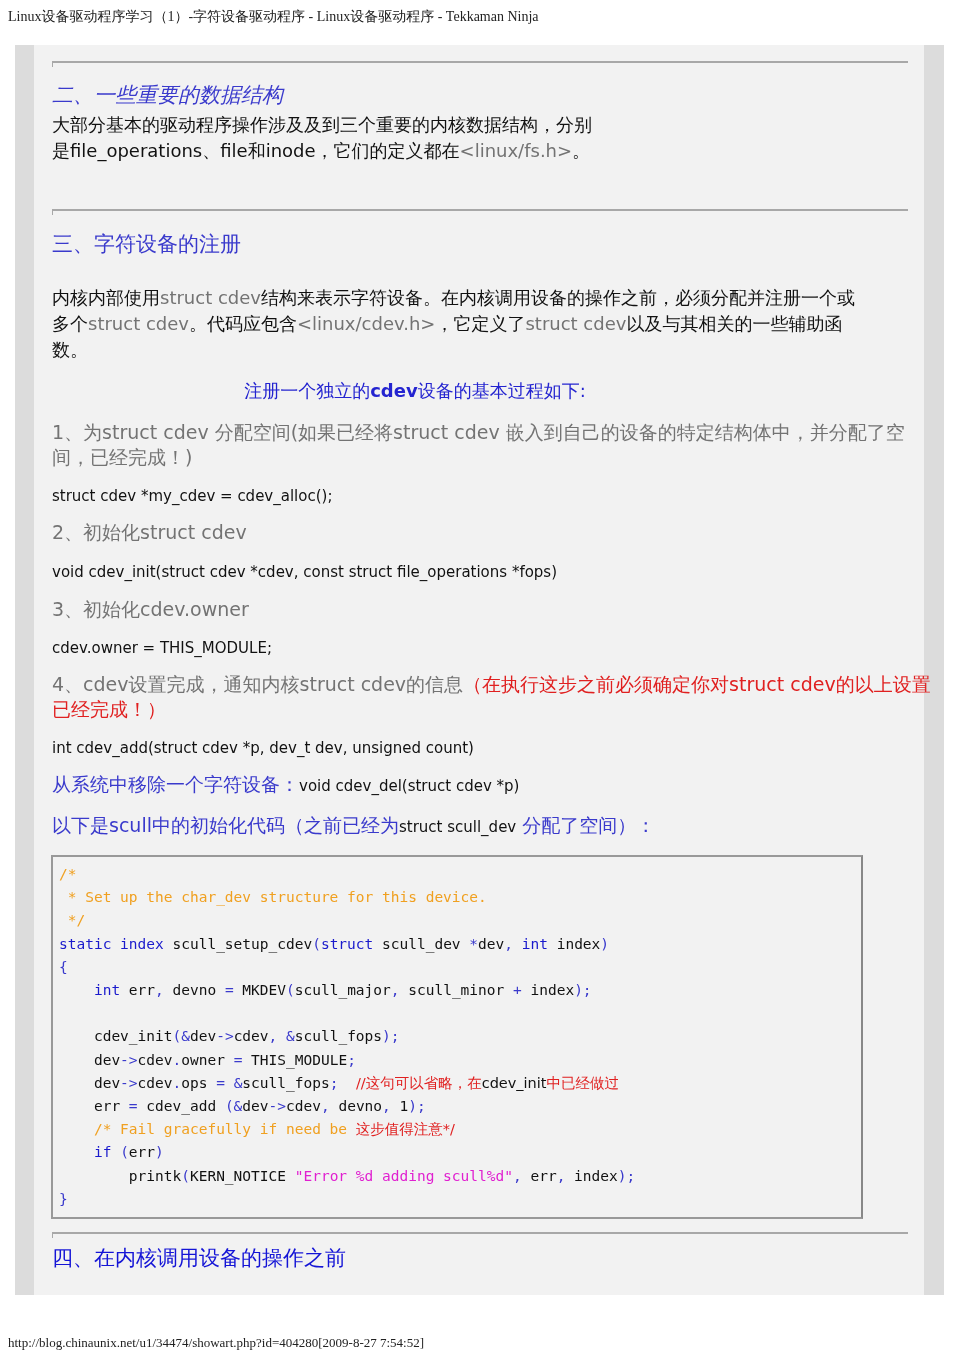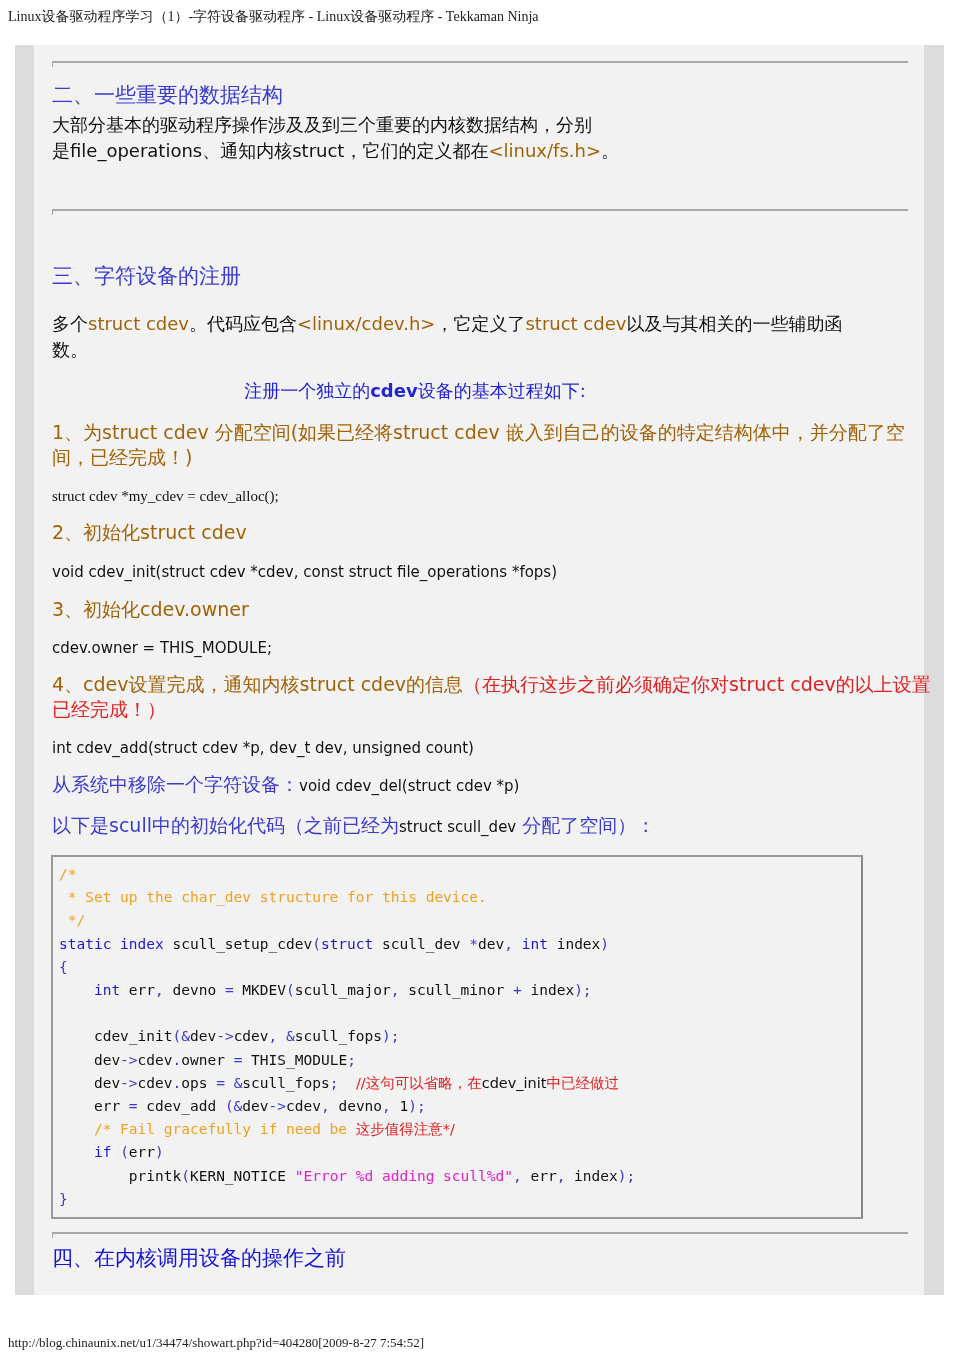--- a/index.html
+++ b/index.html
@@ -25,21 +25,21 @@
   }
   .hr {
     position: absolute; left: 18px; width: 855px; height: 2px; background: #a8a8a8;
     border-left: 1px solid #a8a8a8;
   }
   .hr::before {
     content: ""; position: absolute; left: -1px; top: 0; width: 1px; height: 6px; background: #a8a8a8;
   }
   .txt { position: absolute; left: 18px; font-size: 18px; line-height: 26px; white-space: nowrap; }
   .h2 { color: #3a3acc; font-size: 21px; }
-  .blue { color: #a16207; }
+  .blue { color: #737373; }
   .red { color: #e02020; }
   .small { font-size: 15px; color: #111; }
   .center { left: 0; width: 762px; text-align: center; color: #2424d0; }
   b.cdev { font-weight: bold; }
   .codebox {
     position: absolute; left: 17px; top: 810px; width: 808px; height: 360px;
     border: 2px solid #999; border-right-color: #888; background: #f2f2f2;
   }
   .codebox pre {
     margin: 0; padding: 6px 0 0 6px;
@@ -54,42 +54,45 @@
 </head>
 <body>
 
 <div class="page-header">Linux设备驱动程序学习（1）-字符设备驱动程序 - Linux设备驱动程序 - Tekkaman Ninja</div>
 
 <div class="outer">
   <div class="inner">
 
     <div class="hr" style="top:16px;"></div>
 
-    <div class="txt h2" style="top:37px;">二、一些重要的数据结构</div>
+    <div class="txt h2" style="top:37px;font-style:italic;">二、一些重要的数据结构</div>
     <div class="txt" style="top:67px;">大部分基本的驱动程序操作涉及及到三个重要的内核数据结构，分别</div>
     <div class="txt" style="top:93px;">
-      <span>是file_operations、通知内核struct，它们的定义都在</span><span class="blue">&lt;linux/fs.h&gt;</span><span>。</span>
+      <span>是file_operations、file和inode，它们的定义都在</span><span class="blue">&lt;linux/fs.h&gt;</span><span>。</span>
     </div>
 
     <div class="hr" style="top:164px;"></div>
 
-    <div class="txt h2" style="top:186px;margin-top:32px;">三、字符设备的注册</div>
+    <div class="txt h2" style="top:186px;">三、字符设备的注册</div>
 
+    <div class="txt" style="top:240px;">
+      <span>内核内部使用</span><span class="blue">struct cdev</span><span>结构来表示字符设备。在内核调用设备的操作之前，必须分配并注册一个或</span>
+    </div>
     <div class="txt" style="top:266px;">
       <span>多个</span><span class="blue">struct cdev</span><span>。代码应包含</span><span class="blue">&lt;linux/cdev.h&gt;</span><span>，它定义了</span><span class="blue">struct cdev</span><span>以及与其相关的一些辅助函</span>
     </div>
     <div class="txt" style="top:292px;">数。</div>
 
     <div class="txt center" style="top:333px;">
       <span>注册一个独立的</span><b class="cdev">cdev</b><span>设备的基本过程如下:</span>
     </div>
 
     <div class="txt blue" style="top:374px;font-size:19px;">1、为struct cdev 分配空间(如果已经将struct cdev 嵌入到自己的设备的特定结构体中，并分配了空</div>
     <div class="txt blue" style="top:399px;font-size:19px;">间，已经完成！)</div>
-    <div class="txt small" style="top:438px;font-family:Liberation Serif, serif;">struct cdev *my_cdev = cdev_alloc();</div>
+    <div class="txt small" style="top:438px;">struct cdev *my_cdev = cdev_alloc();</div>
 
     <div class="txt blue" style="top:474px;font-size:19px;">2、初始化struct cdev</div>
     <div class="txt small" style="top:514px;">void cdev_init(struct cdev *cdev, const struct file_operations *fops)</div>
 
     <div class="txt blue" style="top:551px;font-size:19px;">3、初始化cdev.owner</div>
     <div class="txt small" style="top:590px;">cdev.owner = THIS_MODULE;</div>
 
     <div class="txt" style="top:626px;font-size:19px;">
       <span class="blue">4、cdev设置完成，通知内核struct cdev的信息</span><span class="red">（在执行这步之前必须确定你对struct cdev的以上设置</span>
     </div>

